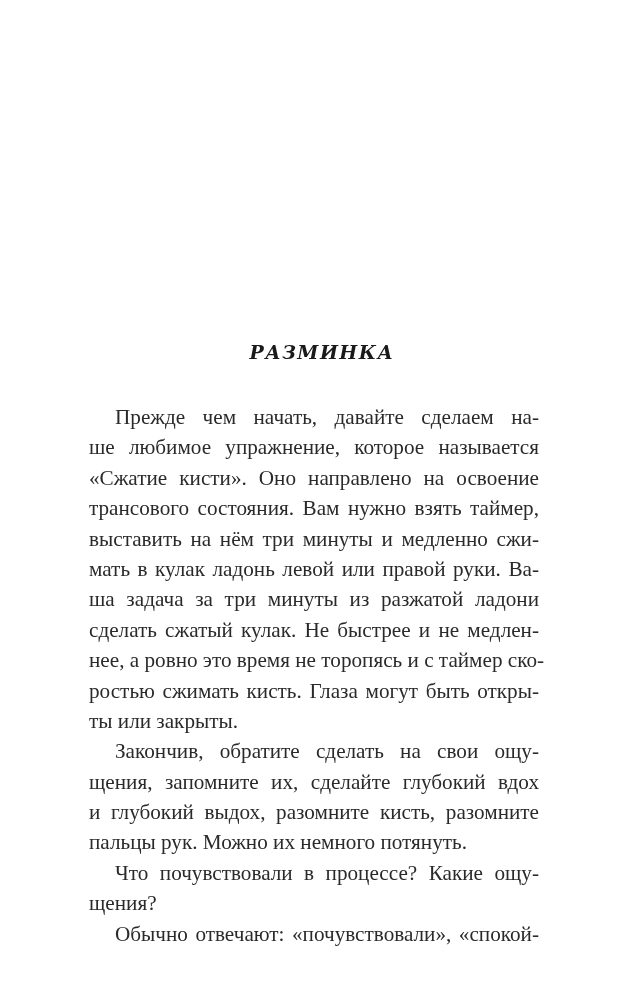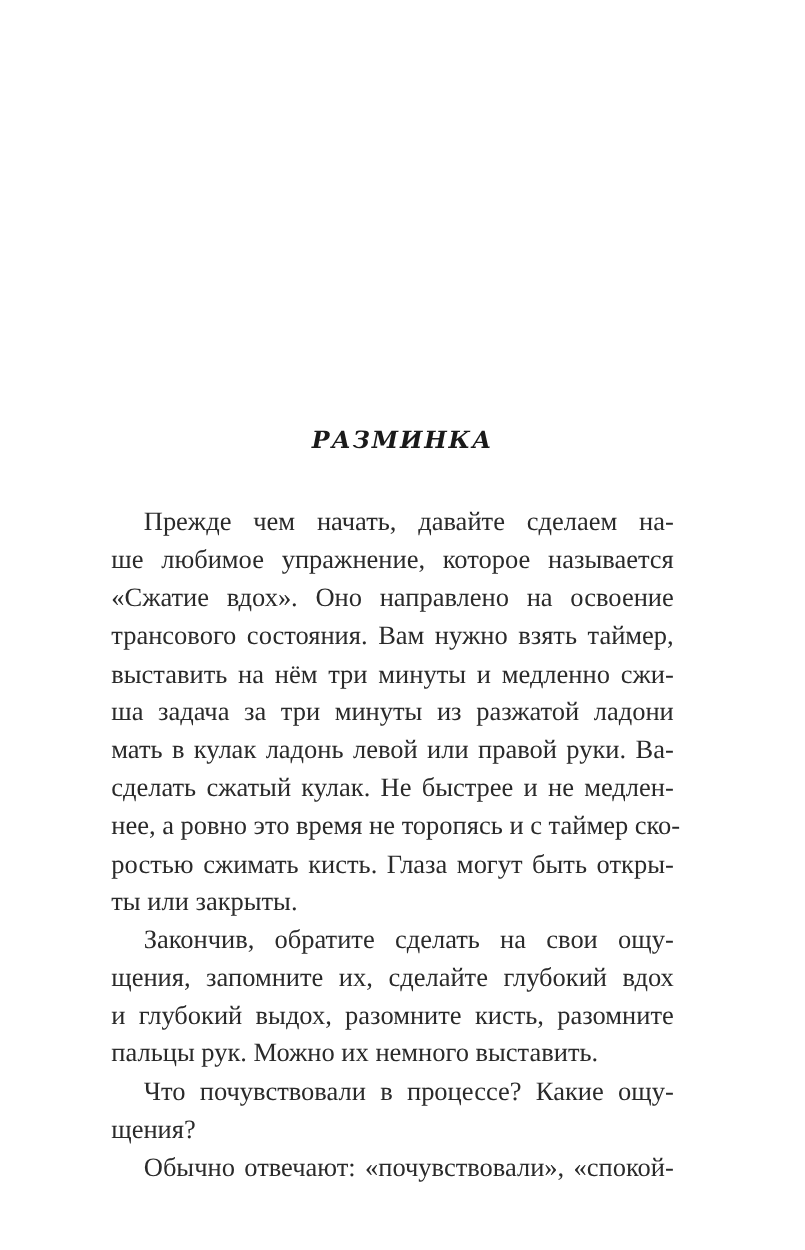--- a/index.html
+++ b/index.html
@@ -60,35 +60,35 @@
 </head>
 <body>
 
 <div class="page">
   <div class="heading">РАЗМИНКА</div>
 
   <div class="body-text">
     <div>
       <div class="line indent">Прежде чем начать, давайте сделаем на-</div>
       <div class="line">ше любимое упражнение, которое называется</div>
-      <div class="line">«Сжатие вдох». Оно направлено на освоение</div>
+      <div class="line">«Сжатие кисти». Оно направлено на освоение</div>
       <div class="line">трансового состояния. Вам нужно взять таймер,</div>
       <div class="line">выставить на нём три минуты и медленно сжи-</div>
+      <div class="line">мать в кулак ладонь левой или правой руки. Ва-</div>
       <div class="line">ша задача за три минуты из разжатой ладони</div>
-      <div class="line">мать в кулак ладонь левой или правой руки. Ва-</div>
       <div class="line">сделать сжатый кулак. Не быстрее и не медлен-</div>
       <div class="line">нее, а ровно это время не торопясь и с таймер ско-</div>
       <div class="line">ростью сжимать кисть. Глаза могут быть откры-</div>
       <div class="line last">ты или закрыты.</div>
     </div>
     <div>
       <div class="line indent">Закончив, обратите сделать на свои ощу-</div>
       <div class="line">щения, запомните их,  сделайте глубокий вдох</div>
       <div class="line">и глубокий выдох, разомните кисть, разомните</div>
-      <div class="line last">пальцы рук. Можно их немного выставить.</div>
+      <div class="line last">пальцы рук. Можно их немного потянуть.</div>
     </div>
     <div>
       <div class="line indent">Что почувствовали в процессе? Какие ощу-</div>
       <div class="line last">щения?</div>
     </div>
     <div>
       <div class="line indent">Обычно отвечают: «почувствовали», «спокой-</div>
     </div>
   </div>
 </div>

